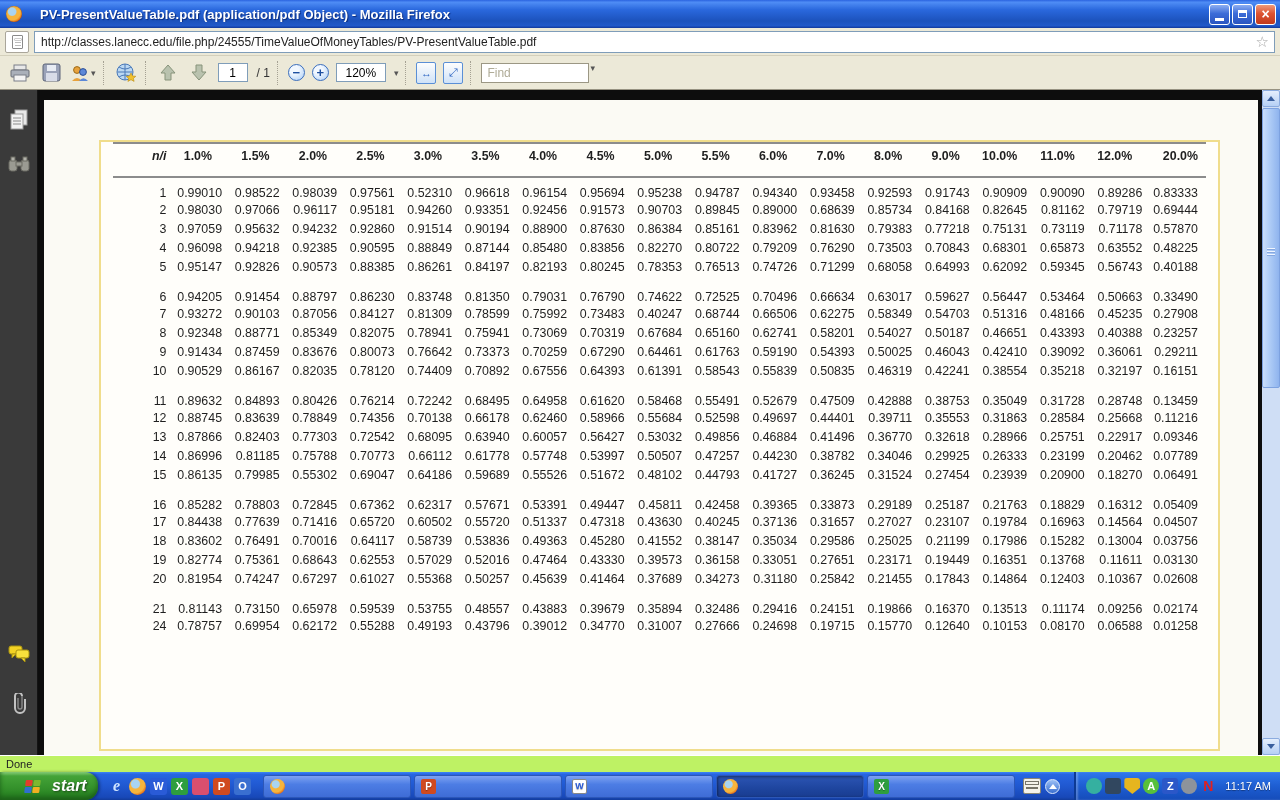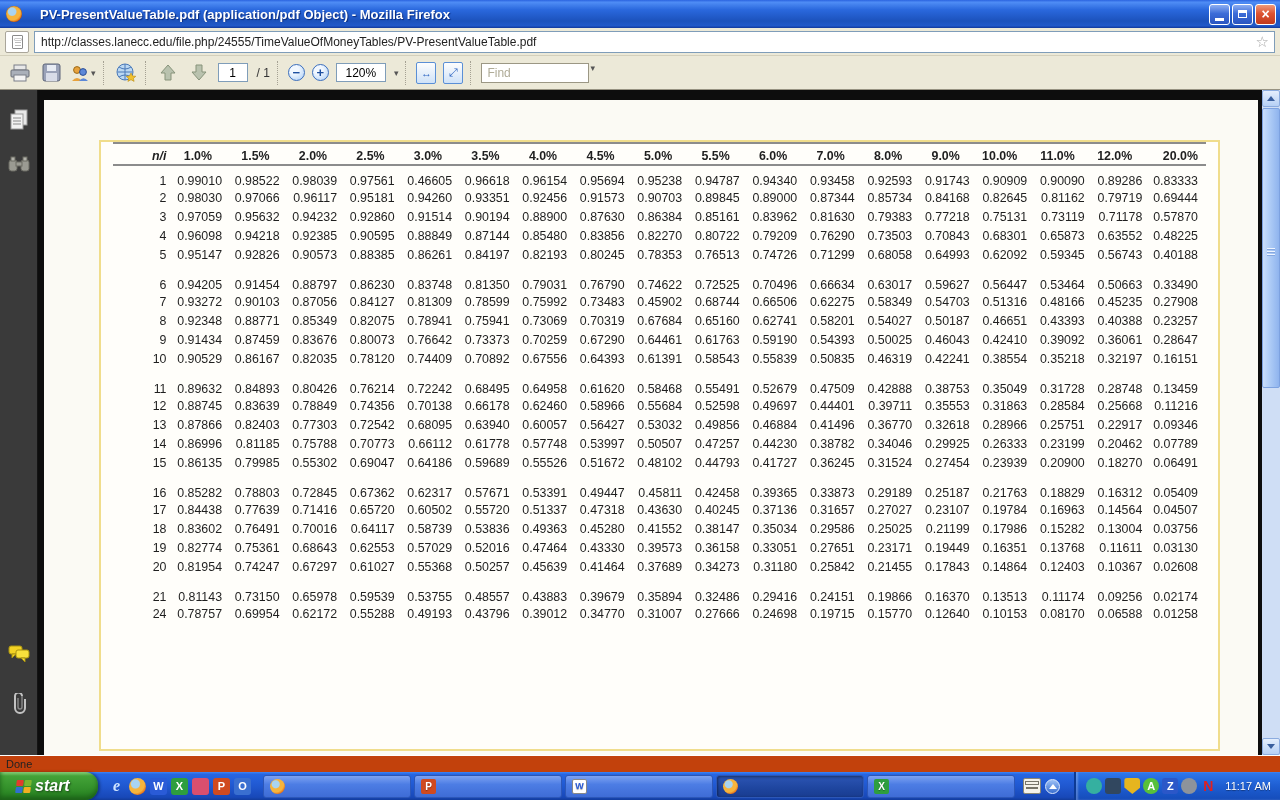--- a/index.html
+++ b/index.html
@@ -90,40 +90,40 @@
   .formula { display:flex; align-items:center; gap:7px; margin:4px 0 0 68px; color:#222; font-size:15px; }
   .frac { display:inline-flex; flex-direction:column; align-items:center; font-size:13.5px; line-height:1.25; }
   .frac .num { padding:0 14px 1px; border-bottom:1px solid #333; }
   .frac .den i { font-style:italic; }
   .frac sup { font-size:9.5px; font-style:italic; vertical-align:super; }
 
   .table-wrap { padding:0 12px; }
   table.pv { width:100%; border-collapse:collapse; table-layout:fixed; }
   table.pv th, table.pv td { font-size:12.4px; color:#1f1f1f; white-space:nowrap; }
   table.pv thead tr { border-top:2px solid #8c8c8c; border-bottom:2px solid #8c8c8c; }
-  table.pv th { font-weight:bold; text-align:right; padding:5px 16px 1px 0; }
+  table.pv th { font-weight:bold; text-align:right; padding:5px 16px 13px 0; }
   table.pv th.ni { font-style:italic; text-align:right; padding-right:4px; }
   table.pv td { text-align:right; height:19px; padding-right:6px; }
   table.pv td.ncol { padding-right:4px; }
   table.pv tr.group-gap td { padding-top:14px; }
   table.pv .last-col { padding-right:8px; }
   table.pv tbody tr:first-child td { padding-top:8px; }
 
   
-  .statusbar { position:absolute; top:755px; left:0; right:0; height:17px; background:#c2410c;
+  .statusbar { position:absolute; top:755px; left:0; right:0; height:17px; background:#bef264;
     border-top:1px solid #fff; display:flex; align-items:center; font-size:11px; color:#222; padding-left:6px; }
 
   
   .taskbar { position:absolute; top:772px; left:0; right:0; height:28px;
     background:linear-gradient(180deg,#3f86f5 0%,#2766e2 8%,#2058d0 50%,#1848b8 90%,#123c9c 100%);
     display:flex; align-items:center; }
   .start-btn { width:98px; height:28px; border-radius:0 13px 13px 0;
     background:linear-gradient(180deg,#8fd47f 0%,#44a338 14%,#35922c 55%,#237c1e 100%);
     box-shadow:inset 0 -3px 5px #1c5f18, 2px 0 3px rgba(0,0,0,.35);
-    display:flex; align-items:center; gap:4px; padding-left:16px; }
+    display:flex; align-items:center; gap:12px; padding-left:25px; }
   .start-label { color:#fff; font-size:16px; font-weight:bold; font-style:italic; text-shadow:1px 1px 2px #1c4a18; }
   .winflag { display:grid; grid-template-columns:7px 7px; grid-template-rows:6px 6px; gap:1px; transform:skewX(-8deg); }
   .winflag span { border-radius:1px; }
   .wf-r{background:#e23c2c}.wf-g{background:#7db72f}.wf-b{background:#2f6fd0}.wf-y{background:#f0b021}
 
   .quick-launch { display:flex; align-items:center; gap:4px; padding:0 8px 0 10px; }
   .ql { width:17px; height:17px; border-radius:3px; display:flex; align-items:center; justify-content:center;
     color:#fff; font-size:11px; font-weight:bold; }
   .ql[data-name="firefox-icon"] { background:radial-gradient(circle at 38% 35%, #a8d4f2 0 26%, #f6b43c 34% 58%, #e2590a 80%, #b33c05 100%); border-radius:50%; }
   .ql[data-name="internet-explorer-icon"] { background:transparent; color:#cfe4ff; font-size:16px; font-style:italic; font-family:"Liberation Serif",serif; }
@@ -315,21 +315,21 @@
                   <th class="last-col" data-name="column-header">20.0%</th>
                 </tr>
               </thead>
             <tbody data-name="pv-table-body">
                 <tr data-name="table-row">
                   <td class="ncol" data-name="period-cell">1</td>
                   <td data-name="pv-cell">0.99010</td>
                   <td data-name="pv-cell">0.98522</td>
                   <td data-name="pv-cell">0.98039</td>
                   <td data-name="pv-cell">0.97561</td>
-                  <td data-name="pv-cell">0.46605</td>
+                  <td data-name="pv-cell">0.52310</td>
                   <td data-name="pv-cell">0.96618</td>
                   <td data-name="pv-cell">0.96154</td>
                   <td data-name="pv-cell">0.95694</td>
                   <td data-name="pv-cell">0.95238</td>
                   <td data-name="pv-cell">0.94787</td>
                   <td data-name="pv-cell">0.94340</td>
                   <td data-name="pv-cell">0.93458</td>
                   <td data-name="pv-cell">0.92593</td>
                   <td data-name="pv-cell">0.91743</td>
                   <td data-name="pv-cell">0.90909</td>
@@ -343,21 +343,21 @@
                   <td data-name="pv-cell">0.97066</td>
                   <td data-name="pv-cell">0.96117</td>
                   <td data-name="pv-cell">0.95181</td>
                   <td data-name="pv-cell">0.94260</td>
                   <td data-name="pv-cell">0.93351</td>
                   <td data-name="pv-cell">0.92456</td>
                   <td data-name="pv-cell">0.91573</td>
                   <td data-name="pv-cell">0.90703</td>
                   <td data-name="pv-cell">0.89845</td>
                   <td data-name="pv-cell">0.89000</td>
-                  <td data-name="pv-cell">0.87344</td>
+                  <td data-name="pv-cell">0.68639</td>
                   <td data-name="pv-cell">0.85734</td>
                   <td data-name="pv-cell">0.84168</td>
                   <td data-name="pv-cell">0.82645</td>
                   <td data-name="pv-cell">0.81162</td>
                   <td data-name="pv-cell">0.79719</td>
                   <td class="last-col" data-name="pv-cell">0.69444</td>
                 </tr>
                 <tr data-name="table-row">
                   <td class="ncol" data-name="period-cell">3</td>
                   <td data-name="pv-cell">0.97059</td>
@@ -445,21 +445,21 @@
                 <tr data-name="table-row">
                   <td class="ncol" data-name="period-cell">7</td>
                   <td data-name="pv-cell">0.93272</td>
                   <td data-name="pv-cell">0.90103</td>
                   <td data-name="pv-cell">0.87056</td>
                   <td data-name="pv-cell">0.84127</td>
                   <td data-name="pv-cell">0.81309</td>
                   <td data-name="pv-cell">0.78599</td>
                   <td data-name="pv-cell">0.75992</td>
                   <td data-name="pv-cell">0.73483</td>
-                  <td data-name="pv-cell">0.45902</td>
+                  <td data-name="pv-cell">0.40247</td>
                   <td data-name="pv-cell">0.68744</td>
                   <td data-name="pv-cell">0.66506</td>
                   <td data-name="pv-cell">0.62275</td>
                   <td data-name="pv-cell">0.58349</td>
                   <td data-name="pv-cell">0.54703</td>
                   <td data-name="pv-cell">0.51316</td>
                   <td data-name="pv-cell">0.48166</td>
                   <td data-name="pv-cell">0.45235</td>
                   <td class="last-col" data-name="pv-cell">0.27908</td>
                 </tr>
@@ -496,21 +496,21 @@
                   <td data-name="pv-cell">0.67290</td>
                   <td data-name="pv-cell">0.64461</td>
                   <td data-name="pv-cell">0.61763</td>
                   <td data-name="pv-cell">0.59190</td>
                   <td data-name="pv-cell">0.54393</td>
                   <td data-name="pv-cell">0.50025</td>
                   <td data-name="pv-cell">0.46043</td>
                   <td data-name="pv-cell">0.42410</td>
                   <td data-name="pv-cell">0.39092</td>
                   <td data-name="pv-cell">0.36061</td>
-                  <td class="last-col" data-name="pv-cell">0.28647</td>
+                  <td class="last-col" data-name="pv-cell">0.29211</td>
                 </tr>
                 <tr data-name="table-row">
                   <td class="ncol" data-name="period-cell">10</td>
                   <td data-name="pv-cell">0.90529</td>
                   <td data-name="pv-cell">0.86167</td>
                   <td data-name="pv-cell">0.82035</td>
                   <td data-name="pv-cell">0.78120</td>
                   <td data-name="pv-cell">0.74409</td>
                   <td data-name="pv-cell">0.70892</td>
                   <td data-name="pv-cell">0.67556</td>

